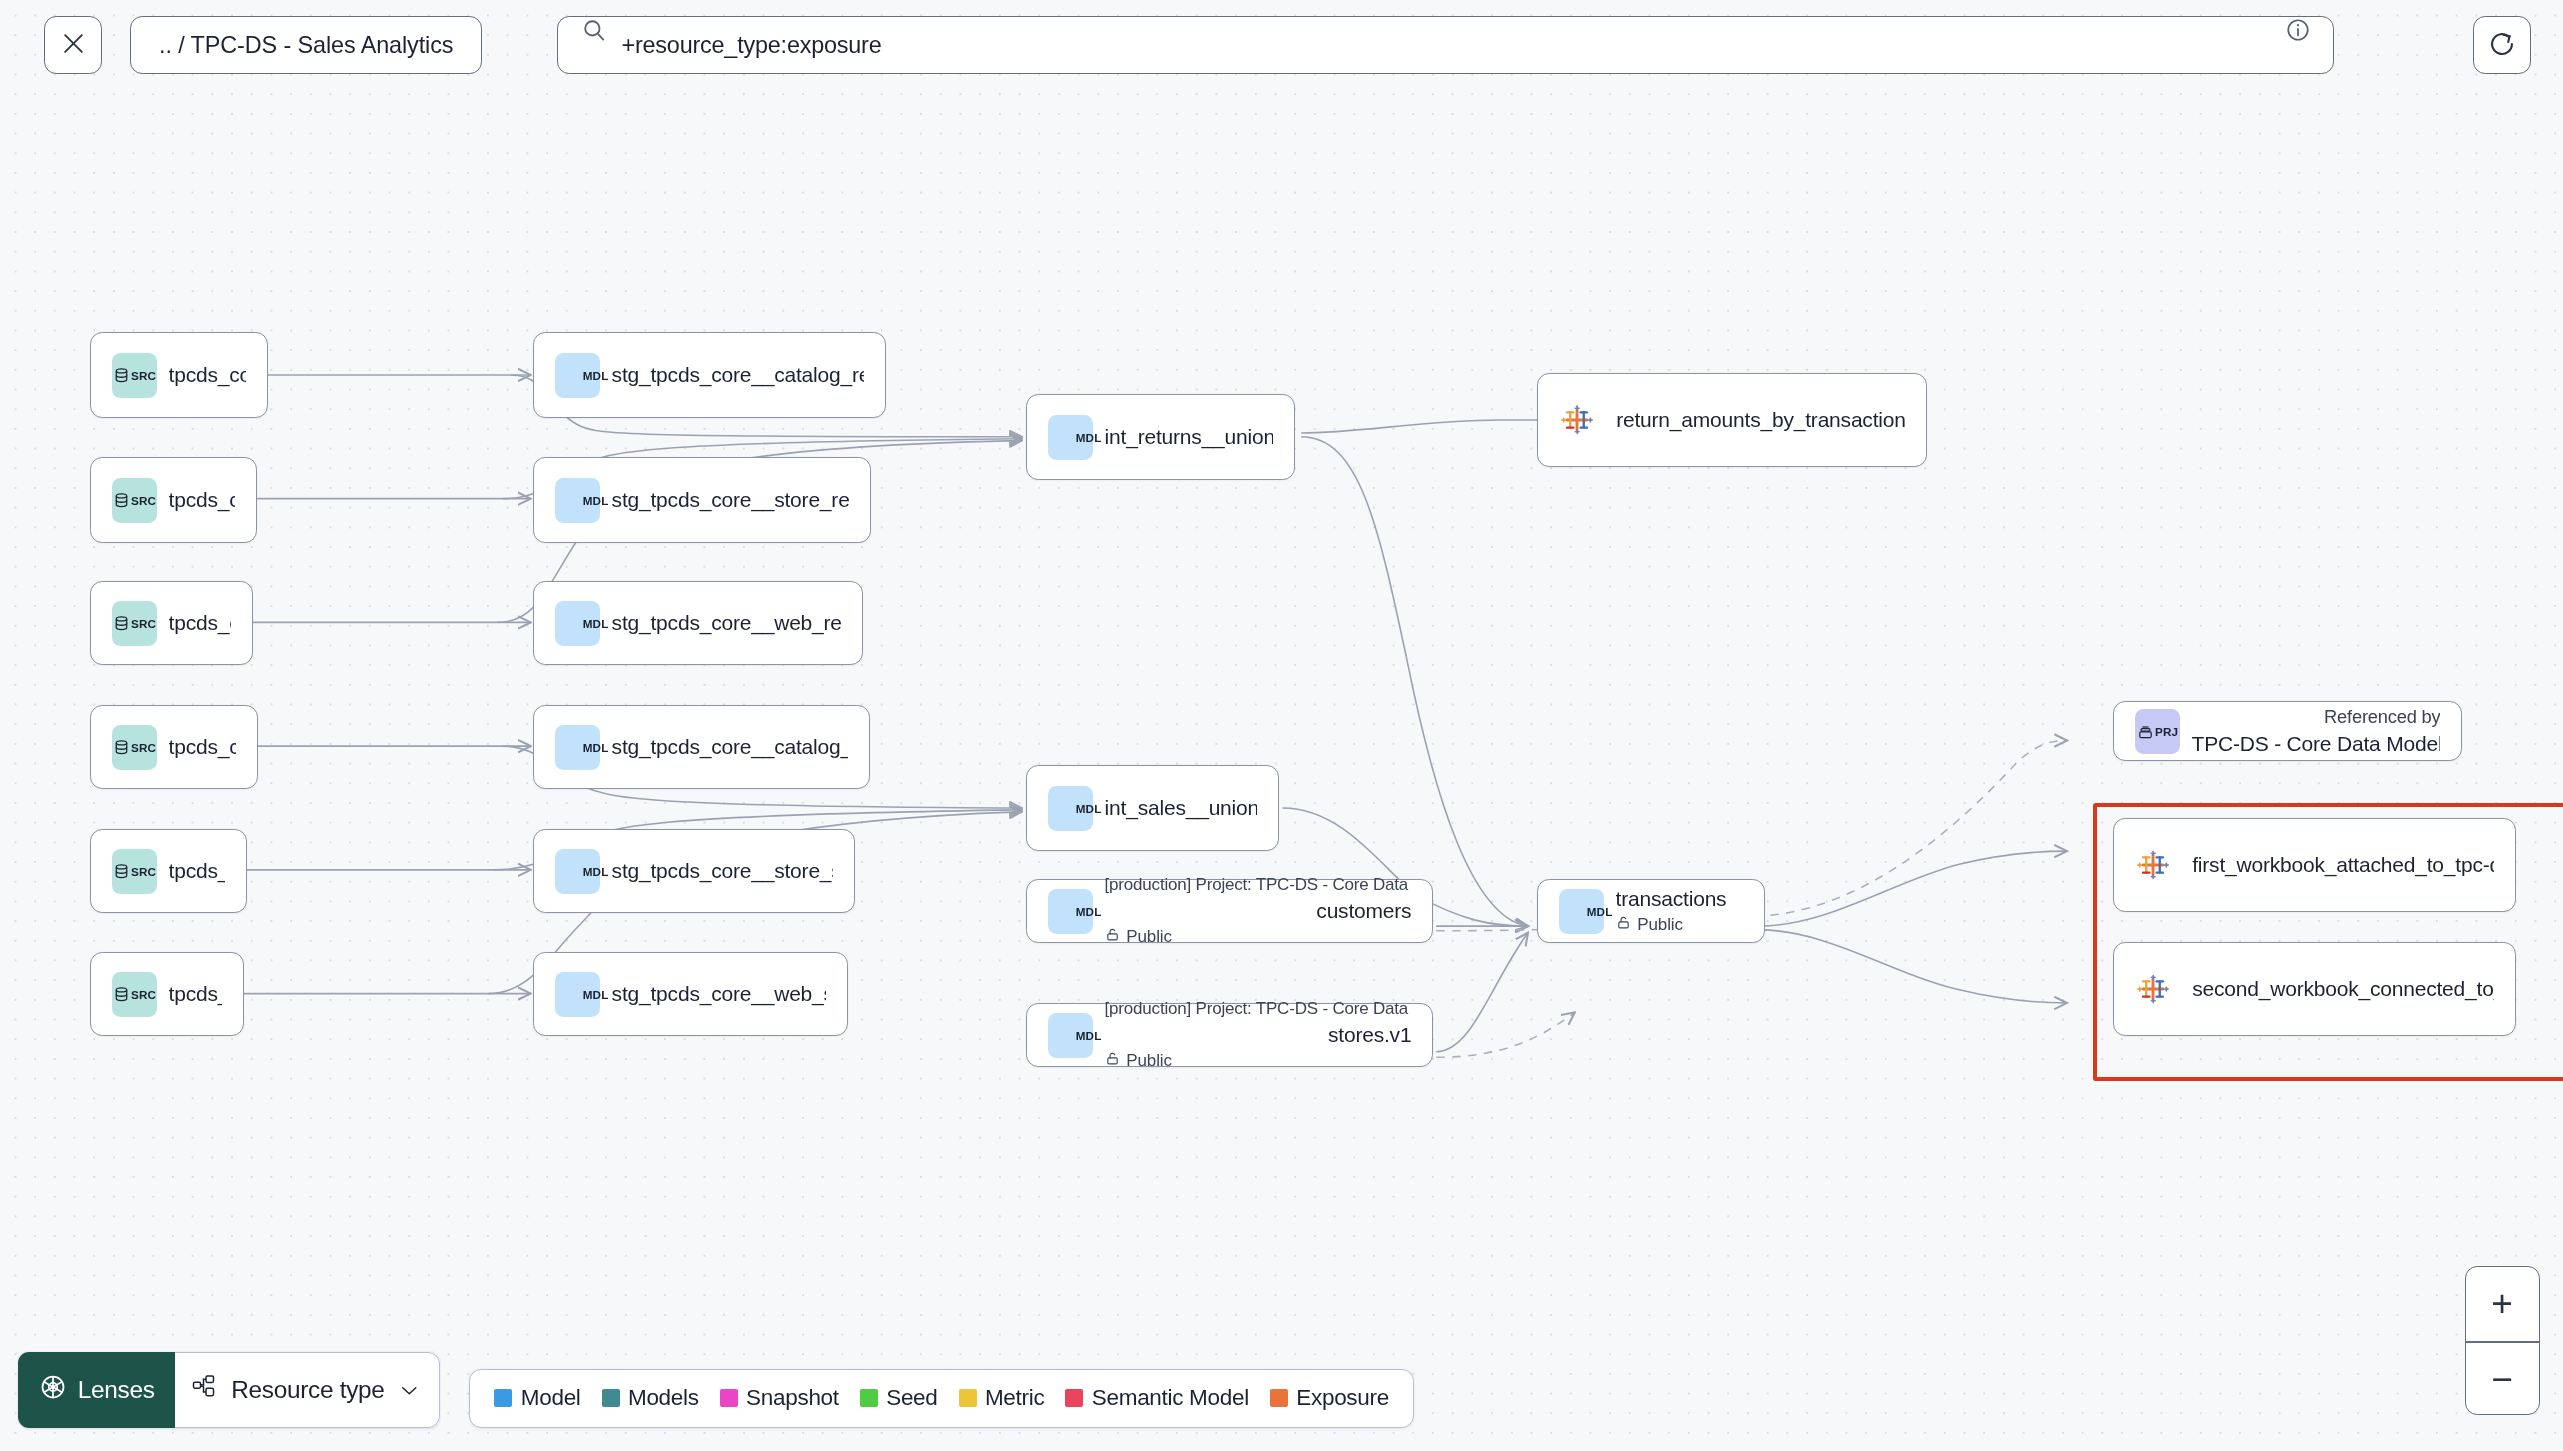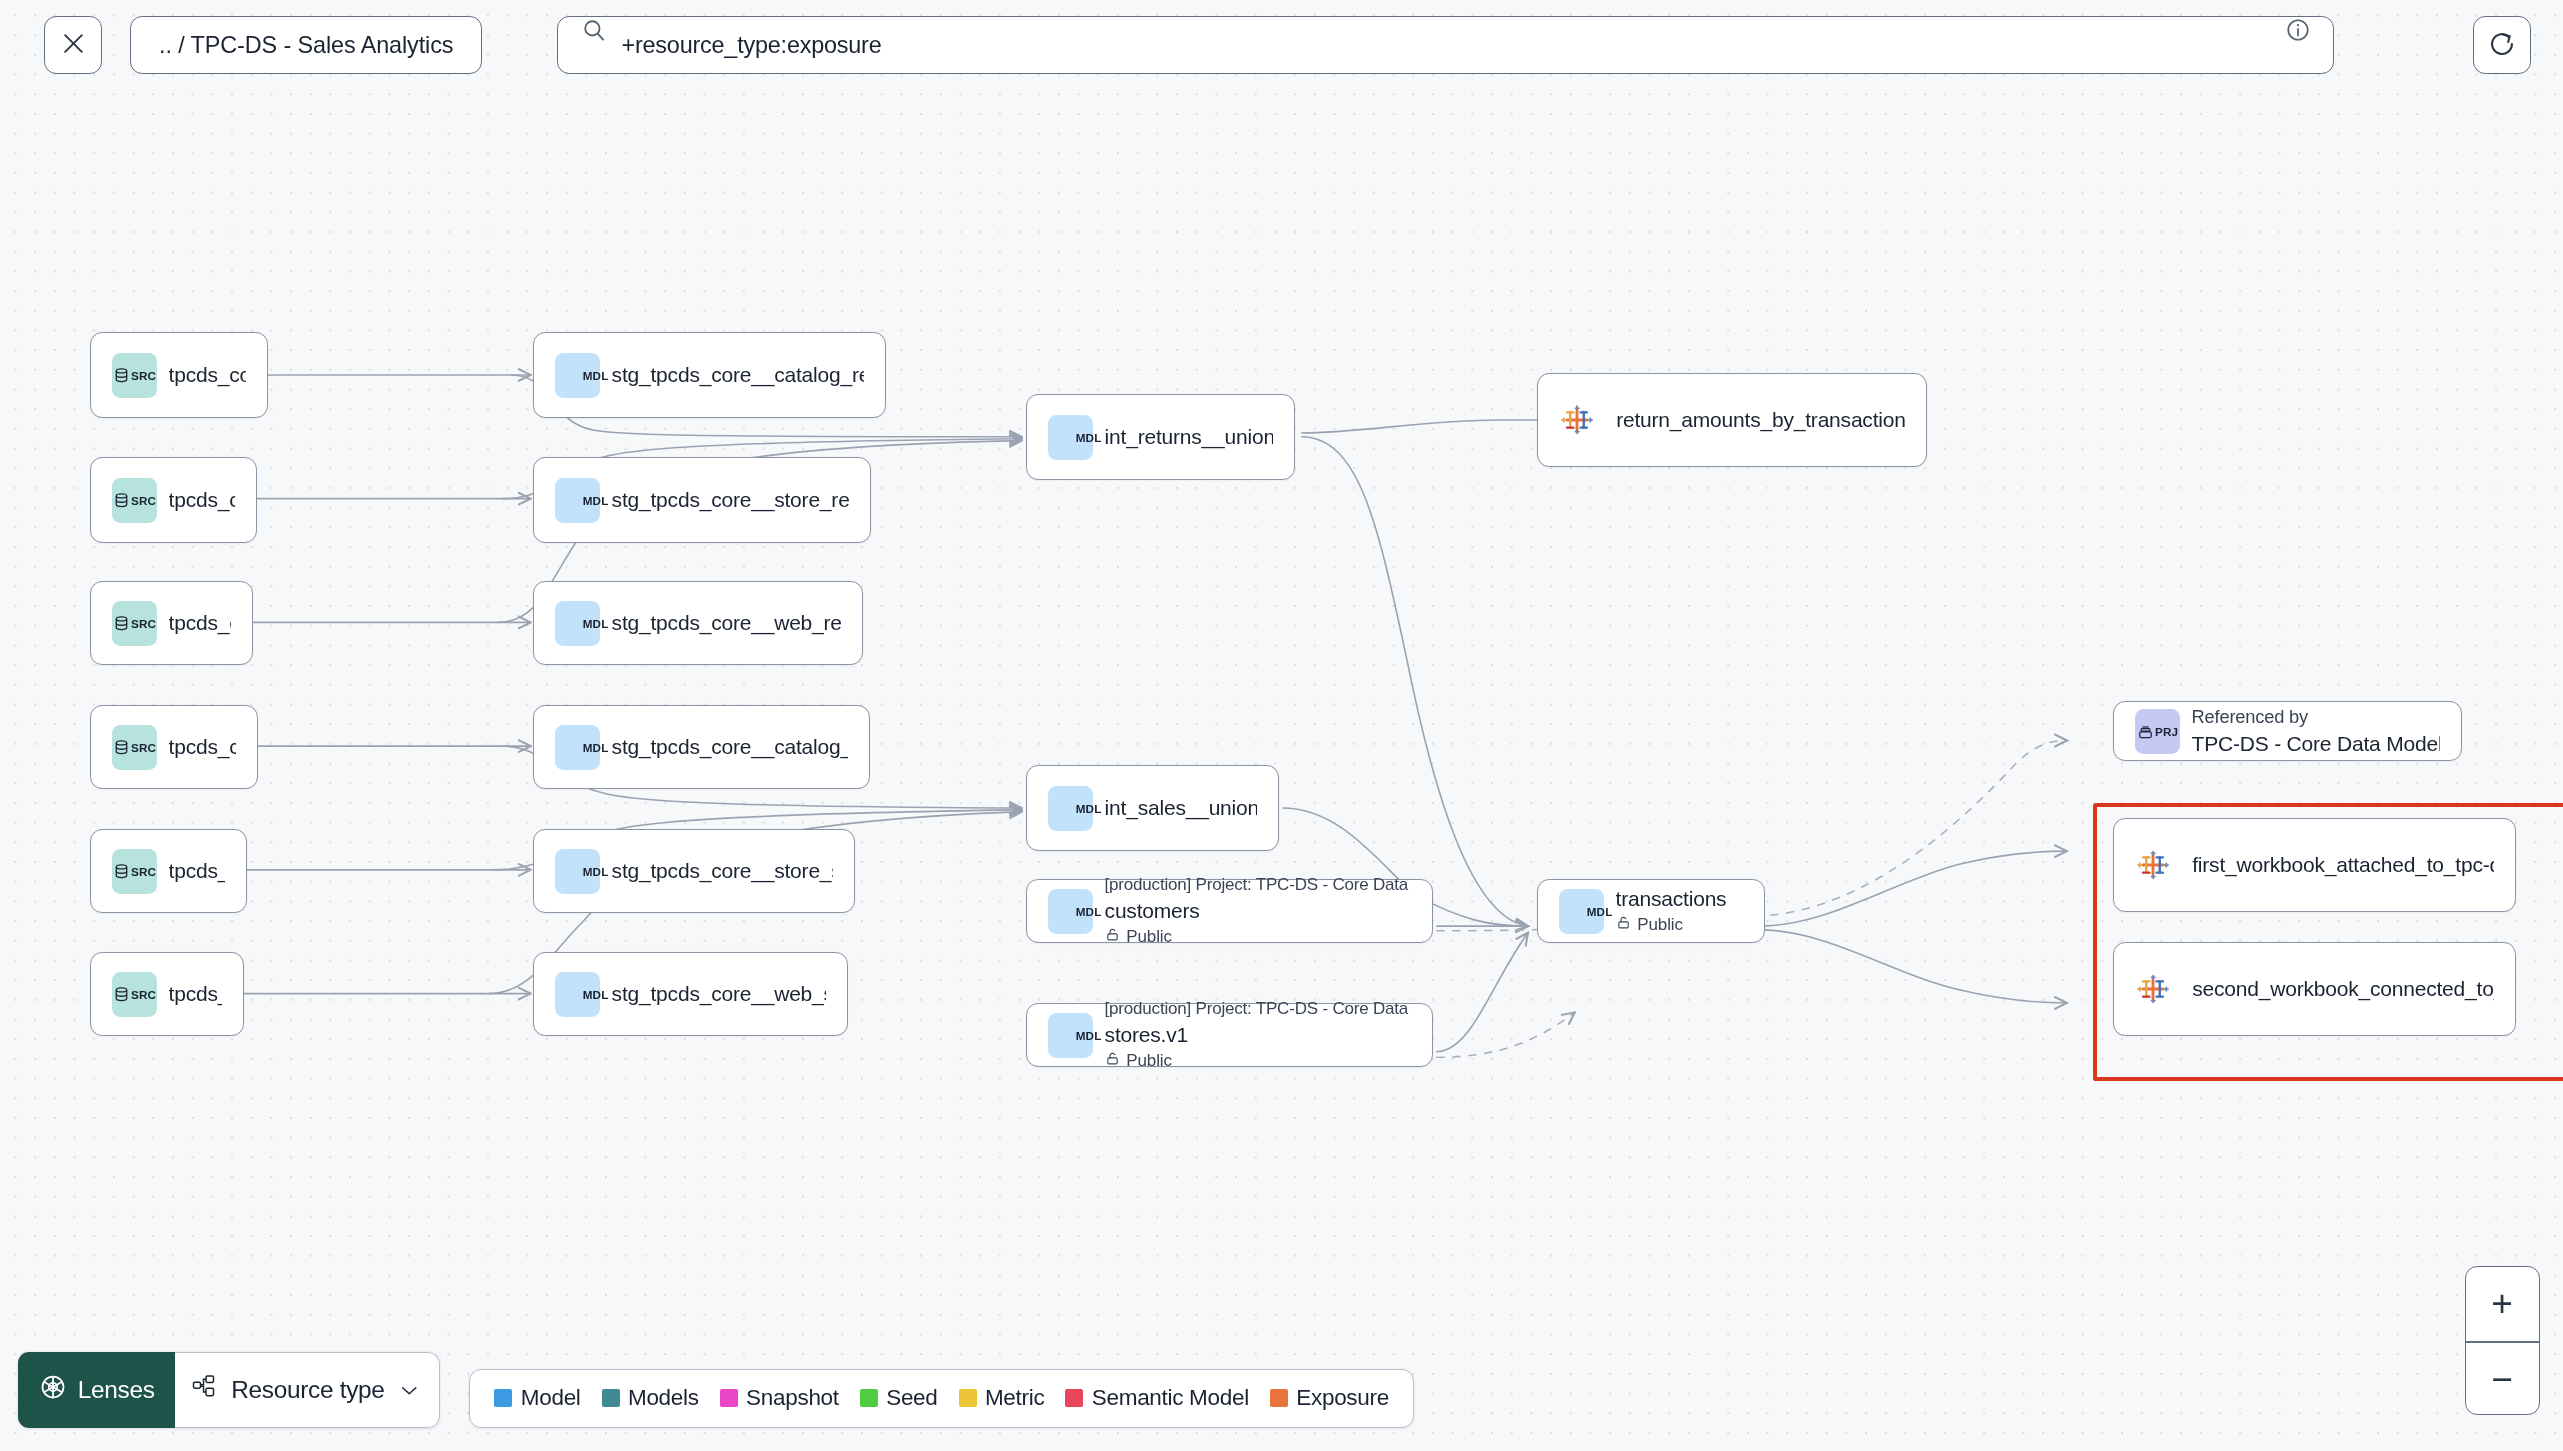--- a/index.html
+++ b/index.html
@@ -133,21 +133,21 @@
     letter-spacing: 0.2px;
   }
   .badge svg { display: block; }
   .nlabel {
     font-size: 21px;
     color: #1b2332;
     letter-spacing: -0.2px;
     white-space: nowrap;
     overflow: hidden;
   }
-  .nbody { display: flex; flex-direction: column; justify-content: center; overflow: hidden; }
+  .nbody { display: flex; flex-direction: column; justify-content: center; overflow: hidden; text-align: right; }
   .nproject {
     font-size: 17px;
     color: #3d4busy;
     color: #3b4455;
     letter-spacing: -0.2px;
     white-space: nowrap;
     margin-bottom: 3.7px;
   }
   .nname {
     font-size: 21px;

